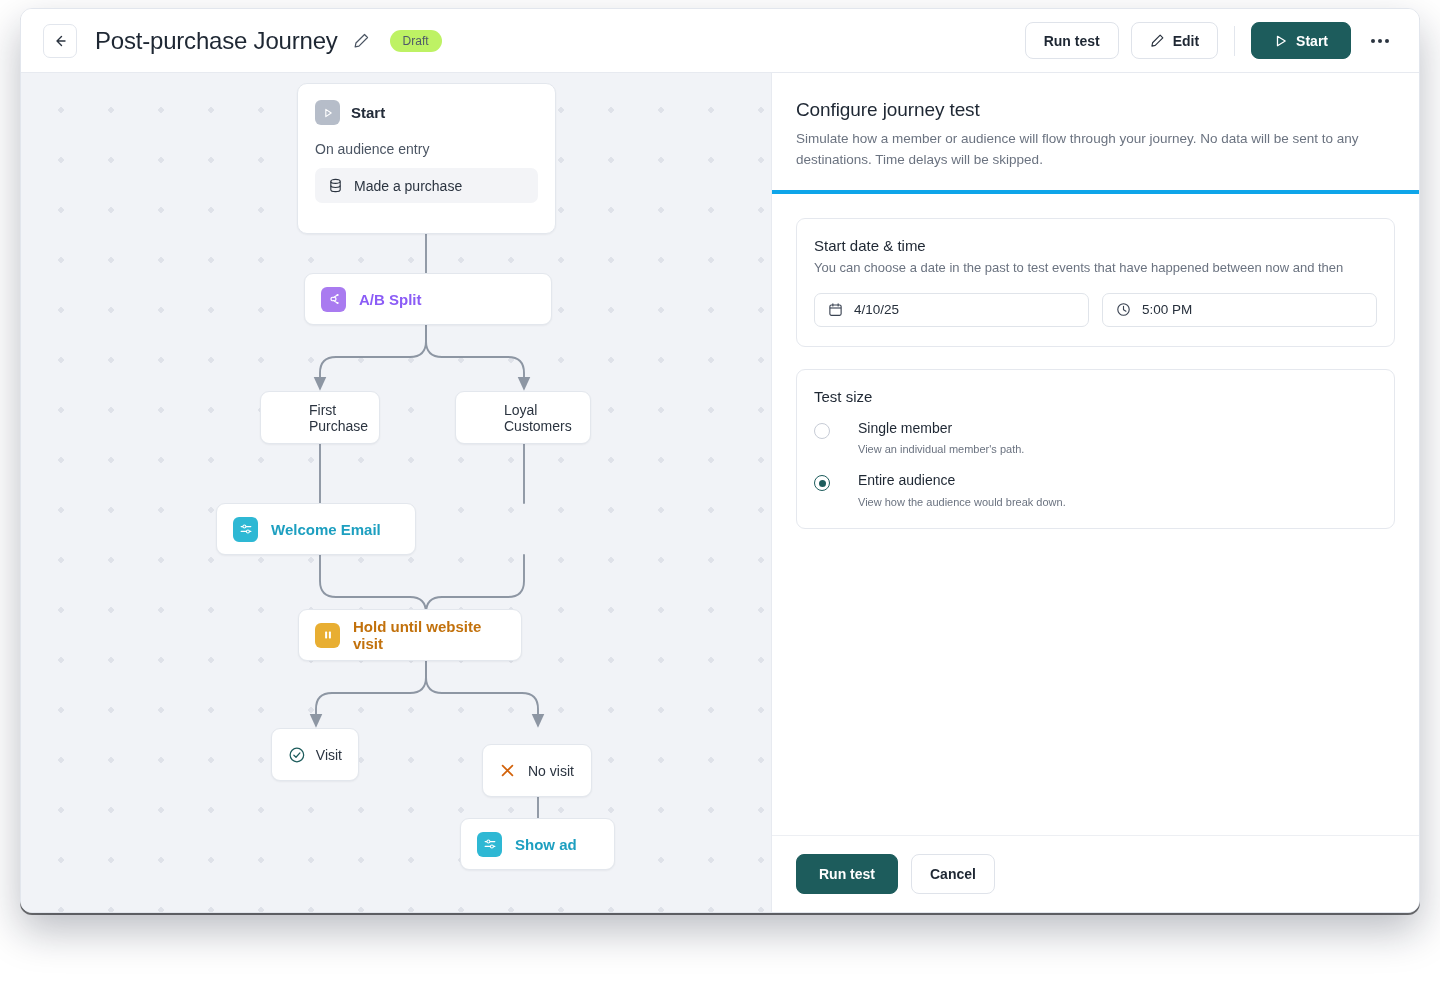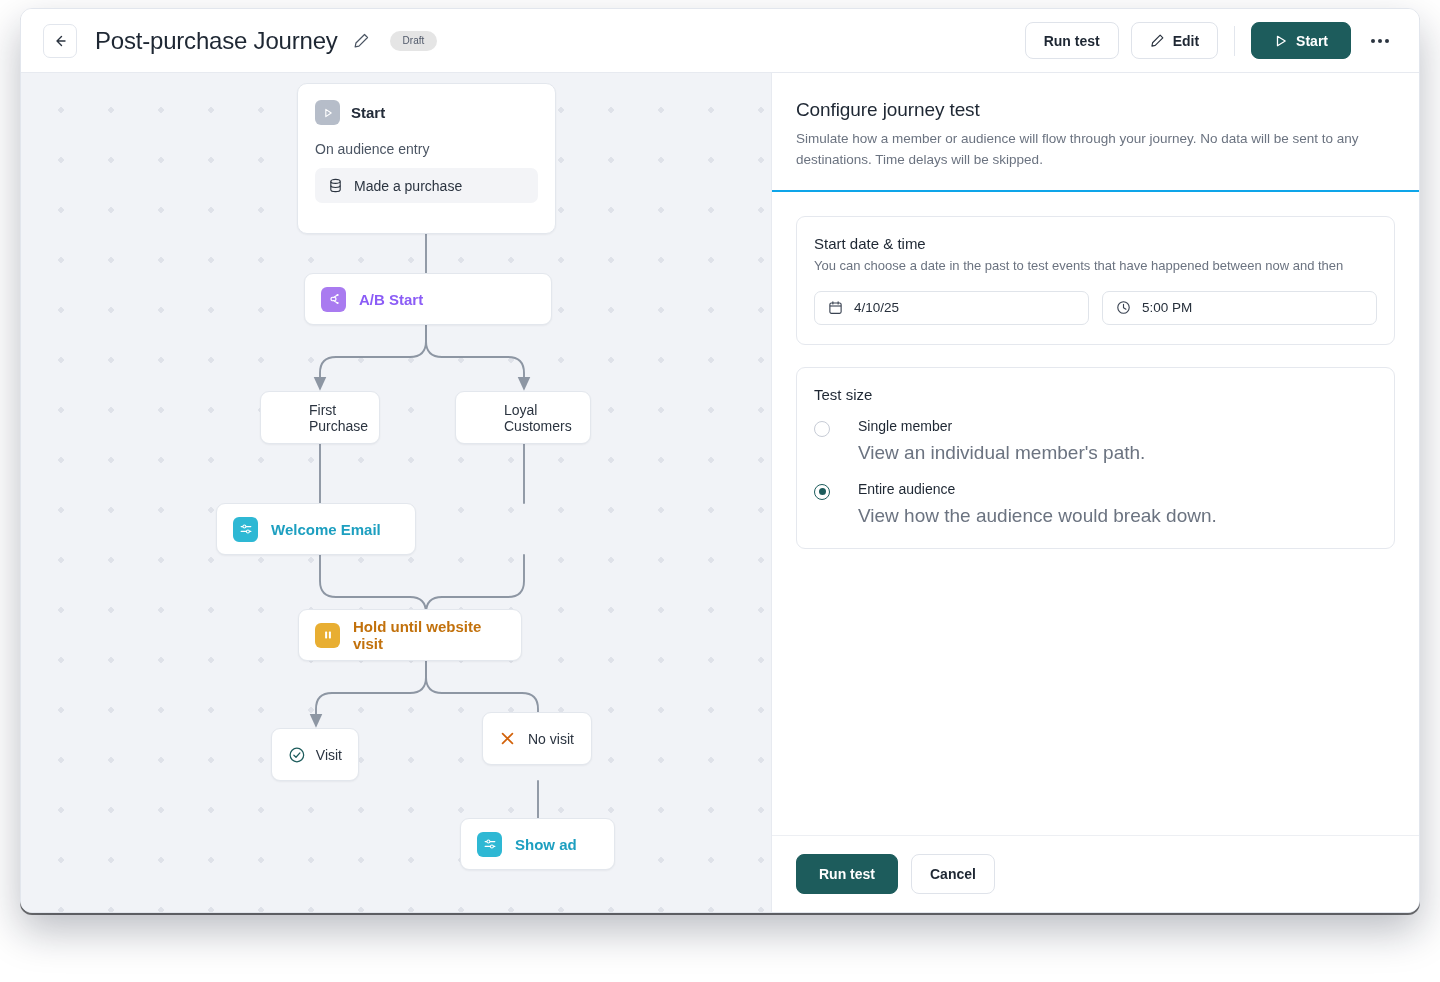--- a/index.html
+++ b/index.html
@@ -54,23 +54,23 @@
     white-space: nowrap;
   }
   .title-edit {
     margin-left: 14px;
     width: 20px; height: 20px;
     display: flex; align-items: center; justify-content: center;
     cursor: pointer;
   }
   .badge-draft {
     margin-left: 18px;
-    background: #e5e5e5;
+    background: #bef264;
     color: #50596a;
-    font-size: 10px;
+    font-size: 12px;
     padding: 5px 13px;
     border-radius: 13px;
     line-height: 1;
   }
   .topbar-spacer { flex: 1 1 auto; }
 
   .btn {
     font-family: "Liberation Sans", sans-serif;
     font-size: 14px;
     font-weight: 700;
@@ -186,35 +186,35 @@
   #node-loyal { left: 434px; top: 318px; width: 136px; height: 53px;
                 justify-content: center; font-size: 14px; color: #2b3440; font-weight:400;}
 
   #node-welcome { left: 195px; top: 430px; width: 200px; }
   #node-sms     { left: 408px; top: 430px; width: 182px; }
 
   #node-hold { left: 277px; top: 536px; width: 224px; }
 
   #node-visit { left: 250px; top: 655px; width: 88px; height: 53px;
                 gap: 10px; padding: 0 16px; font-size: 14px; color:#2b3440; }
-  #node-novisit { left: 461px; top: 639px; width: 110px; height: 53px;
+  #node-novisit { left: 461px; top: 671px; width: 110px; height: 53px;
                 gap: 12px; padding: 17px 16px; font-size: 14px; color:#2b3440; }
 
   #node-showad { left: 439px; top: 745px; width: 155px; }
 
   
   #panel {
     flex: 1 1 auto;
     background: #fff;
     border-left: 1px solid #e7eaf0;
     display: flex;
     flex-direction: column;
     min-width: 0;
   }
-  #panel-head { padding: 26px 24px 20px 24px; border-bottom: 2px solid #0ea5e9; }
+  #panel-head { padding: 26px 24px 20px 24px; border-bottom: 4px solid #0ea5e9; }
   #panel-title { font-size: 19px; color: #1e2733; font-weight: 400; letter-spacing:-0.1px;}
   #panel-desc { font-size: 13.5px; color: #6b7380; line-height: 1.52; margin-top: 8px; max-width: 590px;}
 
   #panel-body { flex: 1 1 auto; padding: 24px; overflow-y: auto; }
 
   .card {
     border: 1px solid #e5e8ee;
     border-radius: 9px;
     padding: 18px 17px 19px 17px;
     background: #fff;
@@ -244,21 +244,21 @@
     border: 1px solid #c7ccd6; background: #fff;
     flex: 0 0 auto; margin-top: 2px;
     display: flex; align-items: center; justify-content: center;
     cursor: pointer;
   }
   .radio.checked { border: 1.5px solid #1d5c5c; }
   .radio.checked::after {
     content: ""; width: 7px; height: 7px; border-radius: 50%; background: #1d5c5c;
   }
   .radio-label { font-size: 14px; color: #1e2733; line-height: 1.1; }
-  .radio-desc { font-size: 19px; color: #6b7380; margin-top: 6px; line-height:1.35;}
+  .radio-desc { font-size: 11px; color: #6b7380; margin-top: 6px; line-height:1.35;}
 
   #panel-foot {
     flex: 0 0 auto;
     border-top: 1px solid #edeff3;
     padding: 18px 24px;
     display: flex; gap: 13px;
   }
   #panel-foot .btn { height: 40px; }
 </style>
 </head>
@@ -364,21 +364,21 @@
       </div>
 
       <div class="node node-pill" id="node-split">
         <span class="ico-sq purple">
           <svg width="14" height="14" viewBox="0 0 16 16">
             <path d="M11.5 3.6 L7.4 6.2 M11.5 12.4 L7.4 9.8 M7.4 6.2 A2 2 0 1 0 7.4 9.8 A2 2 0 1 0 7.4 6.2" fill="none" stroke="#ffffff" stroke-width="1.35" stroke-linecap="round"></path>
             <circle cx="12.1" cy="3.4" r="1.25" fill="#ffffff"></circle>
             <circle cx="12.1" cy="12.6" r="1.25" fill="#ffffff"></circle>
           </svg>
         </span>
-        <span class="lbl-purple">A/B Start</span>
+        <span class="lbl-purple">A/B Split</span>
       </div>
 
       <div class="node" id="node-first">
         <span>First Purchase</span>
       </div>
 
       <div class="node" id="node-loyal">
         <span>Loyal Customers</span>
       </div>
 

